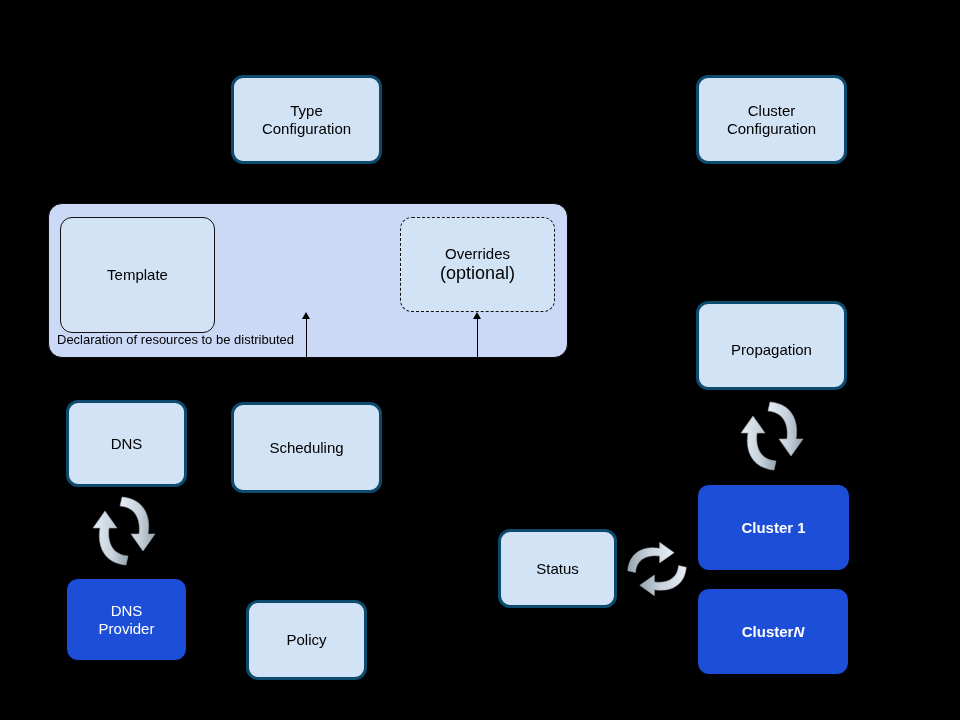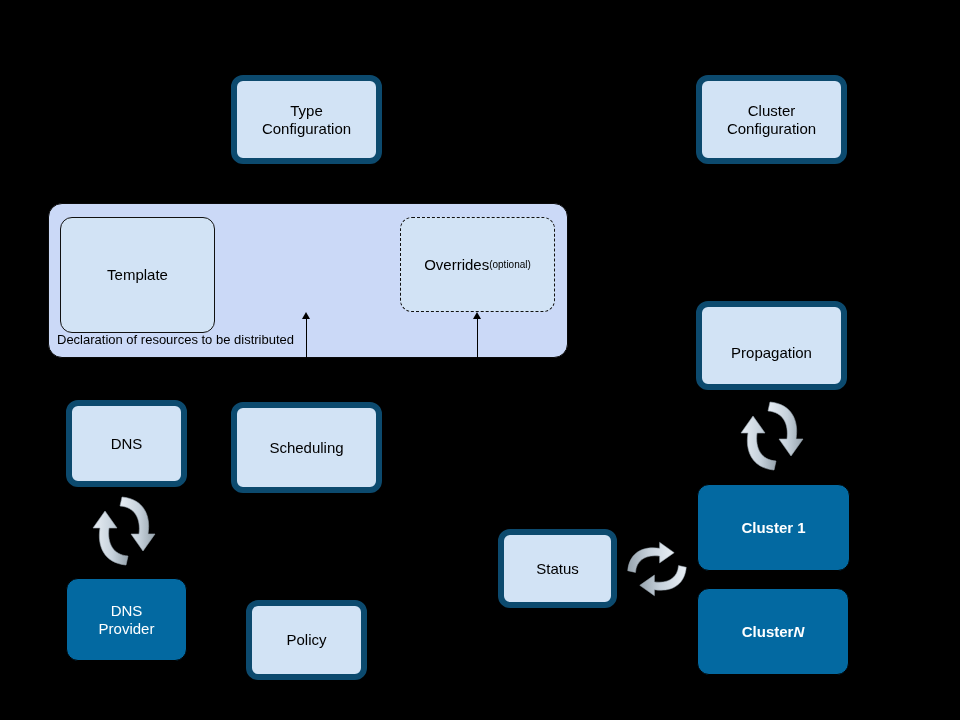--- a/index.html
+++ b/index.html
@@ -22,38 +22,38 @@
     box-sizing: border-box;
     display: flex;
     align-items: center;
     justify-content: center;
     text-align: center;
     border-radius: 12px;
     font-size: 15px;
     line-height: 1.2;
     color: #000000;
     background: #d2e3f5;
-    border: 6px solid #0c4a6e;
+    border: 3px solid #0c4a6e;
     box-shadow: 2px 2px 2px rgba(0,0,0,0.55);
     white-space: pre-line;
   }
 
   
   .node.inner {
     box-shadow: none;
     border: 1px solid #111111;
   }
   .node.dashdot {
     border: 1px dashed #111111;
     border-style: dashed;
   }
 
   
   .node.blue {
-    background: #0369a1;
+    background: #1d4ed8;
     color: #ffffff;
     font-weight: bold;
     border: 1px solid #000000;
   }
   .node.blue.nobold { font-weight: normal; }
 
   
   .group-box {
     position: absolute;
     box-sizing: border-box;
@@ -112,23 +112,23 @@
   <div class="arrowhead-down" style="left:302px; top:202px;"></div>
 
   <div class="vline dashedline" style="left:477px; top:178px; height:25px;"></div>
   <div class="arrowhead-down" style="left:473px; top:202px;"></div>
 
   <div class="group-box" style="left:48px; top:203px; width:520px; height:155px;"></div>
 
   <div class="node inner" style="left:60px; top:217px; width:155px; height:116px;">Template</div>
 
 
-  <div class="node inner dashdot" style="left:400px; top:217px; width:155px; height:95px; gap:0;">
+  <div class="node inner dashdot" style="left:400px; top:217px; width:155px; height:95px; flex-direction:column; gap:0;">
     <span style="font-size:15px;">Overrides</span>
-    <span style="font-size:10px;">(optional)</span>
+    <span style="font-size:18px;">(optional)</span>
   </div>
 
   <div class="group-caption" style="left:57px; top:332px;">Declaration of resources to be distributed</div>
 
   <div class="vline" style="left:306px; top:318px; height:58px;"></div>
   <div class="arrowhead-up" style="left:302px; top:312px;"></div>
 
   <div class="vline" style="left:477px; top:318px; height:58px;"></div>
   <div class="arrowhead-up" style="left:473px; top:312px;"></div>
 

